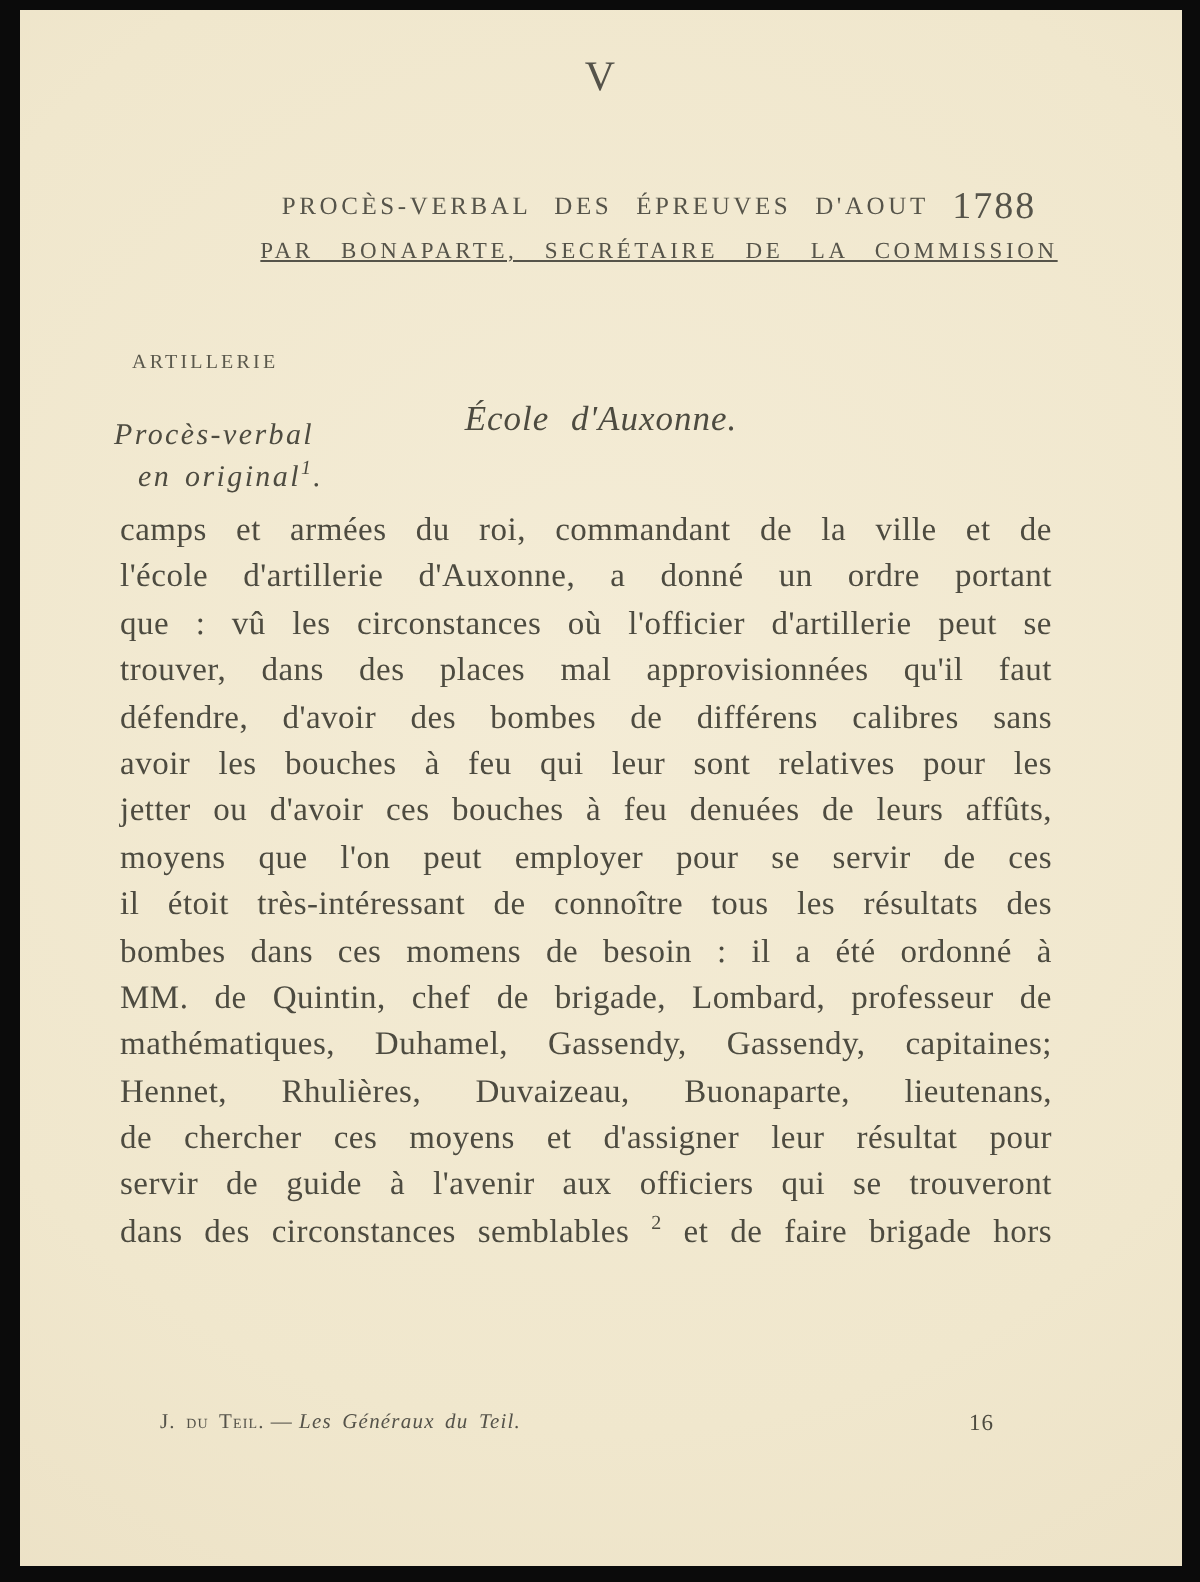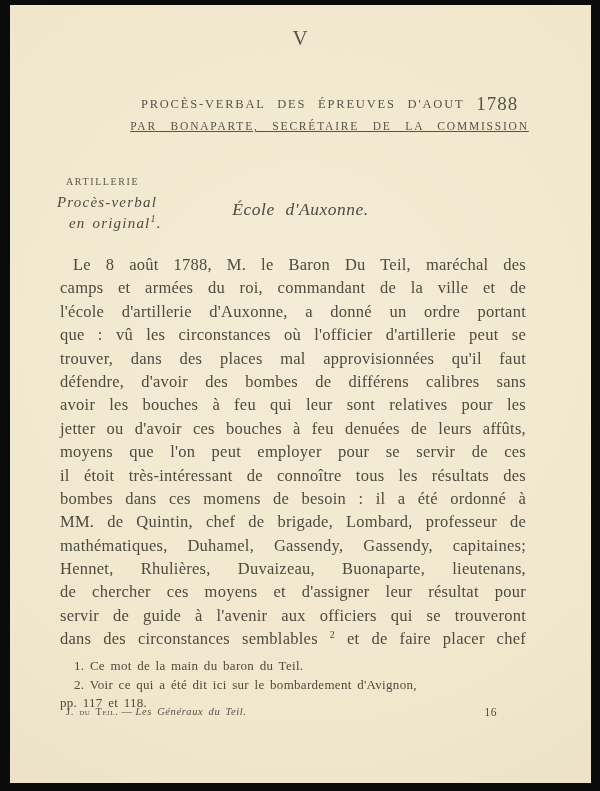--- a/index.html
+++ b/index.html
@@ -29,21 +29,21 @@
   }
   .title-line.one{top:88px;font-size:12.5px;letter-spacing:1.8px;word-spacing:7px;}
   .title-line.one .year{font-size:19px;letter-spacing:1px;vertical-align:-2px;}
   .title-line.two{top:115px;font-size:11.5px;letter-spacing:1.8px;word-spacing:9px;text-decoration:underline;}
   .margin-note{
     position:absolute;left:47px;top:166px;
     font-size:15px;line-height:21px;
   }
   .margin-note .rubric{
     font-size:10px;letter-spacing:1.6px;
-    margin-left:9px;margin-bottom:0;color:#5a584c;
+    margin-left:9px;margin-bottom:16px;color:#5a584c;
   }
   .margin-note .mline{font-style:italic;letter-spacing:1.2px;word-spacing:2px;}
   .margin-note .mline.indent{margin-left:12px;}
   .section-heading{
     position:absolute;top:194px;left:0;width:100%;
     text-align:center;
     font-style:italic;font-size:17.5px;word-spacing:6px;letter-spacing:.5px;
   }
   .body-text{
     position:absolute;left:50px;top:248px;width:466px;
@@ -59,21 +59,21 @@
   .footnotes{
     position:absolute;left:50px;top:652px;width:466px;
     font-size:13px;line-height:18.5px;
     letter-spacing:.3px;word-spacing:2px;
   }
   .footnote-line.indented{padding-left:14px;}
   .footer{
     position:absolute;left:50px;top:701px;width:467px;
     font-size:10.5px;height:16px;
   }
-  .signature{margin-left:6px;letter-spacing:.6px;word-spacing:2px;color:#55534a;text-align:center;}
+  .signature{margin-left:20px;letter-spacing:.6px;word-spacing:2px;color:#55534a;text-align:center;}
   .signature .author{font-variant:small-caps;}
   .signature .sep{padding:0 3px;}
   .signature .work{font-style:italic;}
   .sheet-number{
     position:absolute;right:30px;top:0;
     font-size:11.5px;letter-spacing:.5px;color:#4d4b40;
   }
 </style>
 </head>
 <body>
@@ -90,44 +90,38 @@
 
   <div class="margin-note">
     <div class="rubric">ARTILLERIE</div>
     <div class="mline">Procès-verbal</div>
     <div class="mline indent"><span>en original</span><sup>1</sup><span>.</span></div>
   </div>
 
   <div class="section-heading">École d'Auxonne.</div>
 
   <div class="body-text">
-    <div class="body-line first">Le 8 août 1788, M. le Baron Du Teil, maréchal des</div>
     <div class="body-line">camps et armées du roi, commandant de la ville et de</div>
     <div class="body-line">l'école d'artillerie d'Auxonne, a donné un ordre portant</div>
     <div class="body-line">que : vû les circonstances où l'officier d'artillerie peut se</div>
     <div class="body-line">trouver, dans des places mal approvisionnées qu'il faut</div>
     <div class="body-line">défendre, d'avoir des bombes de différens calibres sans</div>
     <div class="body-line">avoir les bouches à feu qui leur sont relatives pour les</div>
     <div class="body-line">jetter ou d'avoir ces bouches à feu denuées de leurs affûts,</div>
     <div class="body-line">moyens que l'on peut employer pour se servir de ces</div>
     <div class="body-line">il étoit très-intéressant de connoître tous les résultats des</div>
     <div class="body-line">bombes dans ces momens de besoin : il a été ordonné à</div>
     <div class="body-line">MM. de Quintin, chef de brigade, Lombard, professeur de</div>
     <div class="body-line">mathématiques, Duhamel, Gassendy, Gassendy, capitaines;</div>
     <div class="body-line">Hennet, Rhulières, Duvaizeau, Buonaparte, lieutenans,</div>
     <div class="body-line">de chercher ces moyens et d'assigner leur résultat pour</div>
     <div class="body-line">servir de guide à l'avenir aux officiers qui se trouveront</div>
-    <div class="body-line"><span>dans des circonstances semblables</span> <sup>2</sup> <span>et de faire placer chef</span></div>
+    <div class="body-line"><span>dans des circonstances semblables</span> <sup>2</sup> <span>et de faire brigade hors</span></div>
   </div>
 
-  <div class="footnotes">
-    <div class="footnote-line indented">1. Ce mot de la main du baron du Teil.</div>
-    <div class="footnote-line indented">2. Voir ce qui a été dit ici sur le bombardement d'Avignon,</div>
-    <div class="footnote-line">pp. 117 et 118.</div>
-  </div>
 
   <div class="footer">
     <span class="signature">
       <span class="author">J. du Teil.</span><span class="sep">—</span><span class="work">Les Généraux du Teil.</span>
     </span>
     <span class="sheet-number">16</span>
   </div>
 
 </div>
 

